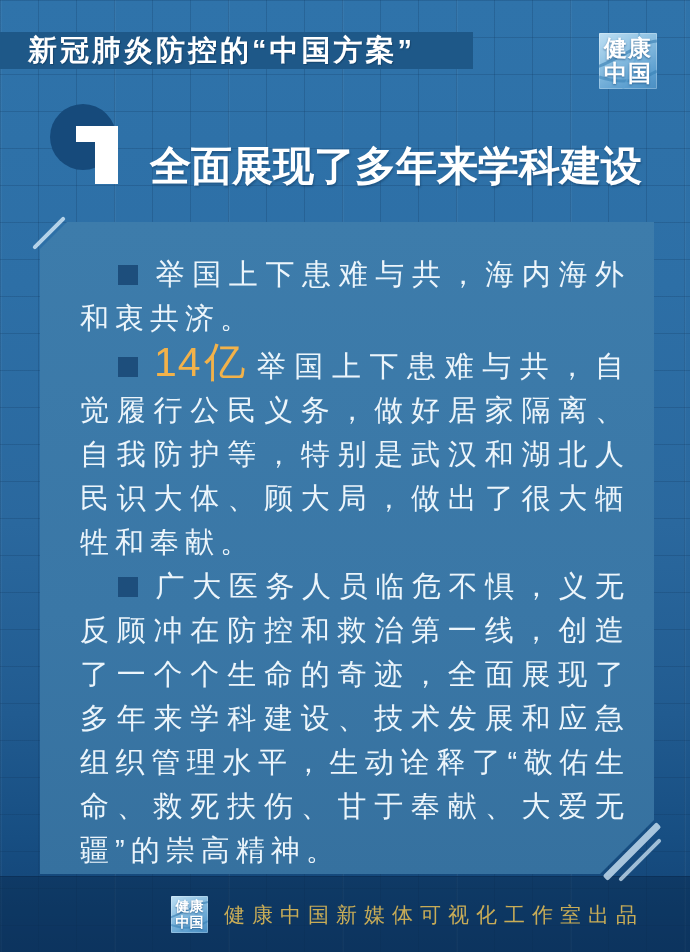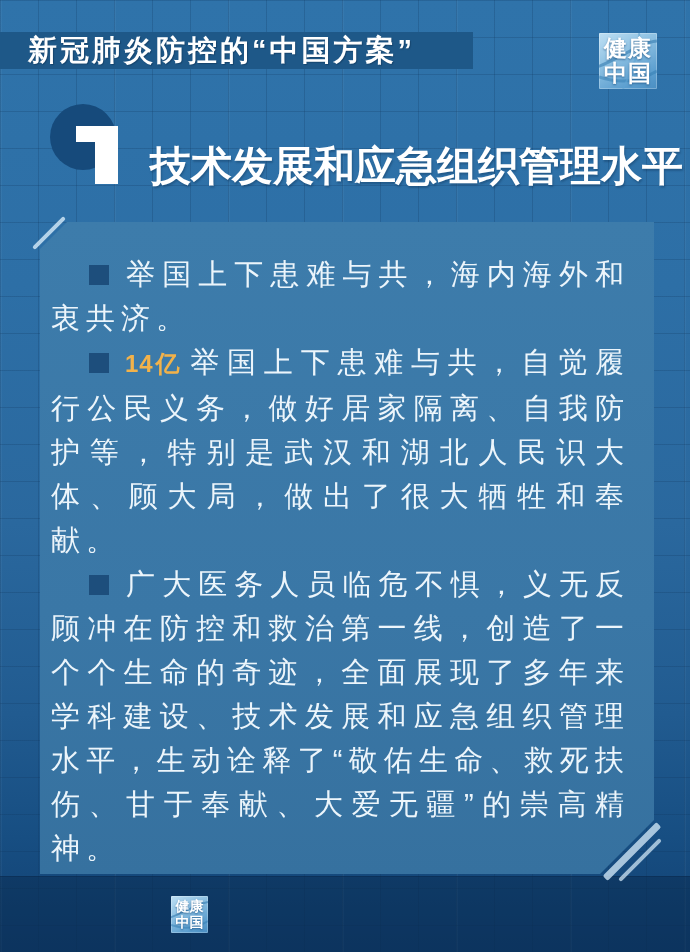--- a/index.html
+++ b/index.html
@@ -65,31 +65,31 @@
     color:#ffffff;font-size:41px;font-weight:900;letter-spacing:0px;white-space:nowrap;
     text-shadow:1px 2px 2px rgba(12,45,80,.35);
   }
 
   
   .card{
     position:absolute;left:40px;top:222px;width:614px;height:652px;z-index:1;
     background:linear-gradient(180deg,#3d7cab 0%,#3a77a6 60%,#36719f 100%);
     clip-path:polygon(27px 0, 100% 0, 100% calc(100% - 54px), calc(100% - 54px) 100%, 0 100%, 0 27px);
   }
-  .card-content{padding:30px 24px 0 11px;}
+  .card-content{padding:30px 24px 0 40px;}
   .card-content p{
     margin:0;text-indent:38px;text-align:justify;
     color:#ecf5fb;font-size:29px;line-height:44px;letter-spacing:6px;
   }
   .bullet-sq{
     display:inline-block;width:20px;height:20px;background:#1d4e7c;
     margin-right:16px;transform:translateY(1px);
   }
   .hl{
-    color:#f2b24a;font-weight:bold;font-size:24px;letter-spacing:1px;margin-right:8px;
+    color:#f2b24a;font-weight:normal;font-size:41px;letter-spacing:1px;margin-right:8px;
   }
 
   
   .stripe{position:absolute;z-index:2;background:#cde4f4;border-radius:2px;}
   .stripe-tl{left:27px;top:231px;width:44px;height:4px;opacity:.85;transform:rotate(-45deg);}
   .stripe-br-1{left:594px;top:848px;width:76px;height:7px;opacity:.8;transform:rotate(-45deg);}
   .stripe-br-2{left:611px;top:858px;width:58px;height:4px;opacity:.75;transform:rotate(-45deg);}
 
   
   .credit{
@@ -117,21 +117,21 @@
     <span class="logo-line">健康</span>
     <span class="logo-line">中国</span>
   </div>
 
   <div class="quote-icon">
     <div class="quote-circle"></div>
     <div class="quote-bar-h"></div>
     <div class="quote-bar-v"></div>
   </div>
 
-  <div class="section-title">技术发展和应急组织管理水平</div>
+  <div class="section-title">全面展现了多年来学科建设</div>
 
   <div class="stripe stripe-tl"></div>
   <div class="stripe stripe-br-1"></div>
   <div class="stripe stripe-br-2"></div>
 
   <div class="card">
     <div class="card-content">
       <p>
         <span class="bullet-sq"></span><span>举国上下患难与共，海内海外和衷共济。</span>
       </p>
@@ -145,13 +145,14 @@
   </div>
 
   <div class="logo logo-bottom">
     <svg class="wave" viewBox="0 0 37 37" preserveAspectRatio="none">
       <path d="M37 6 C26 8 12 17 -2 22" fill="none" stroke="#2d77ad" stroke-width="2" opacity="0.55"></path>
       <path d="M37 25 C24 33 11 33 0 29" fill="none" stroke="#2d77ad" stroke-width="2" opacity="0.45"></path>
     </svg>
     <span class="logo-line">健康</span>
     <span class="logo-line">中国</span>
   </div>
+  <div class="credit">健康中国新媒体可视化工作室出品</div>
 </div>
 
 </body></html>

